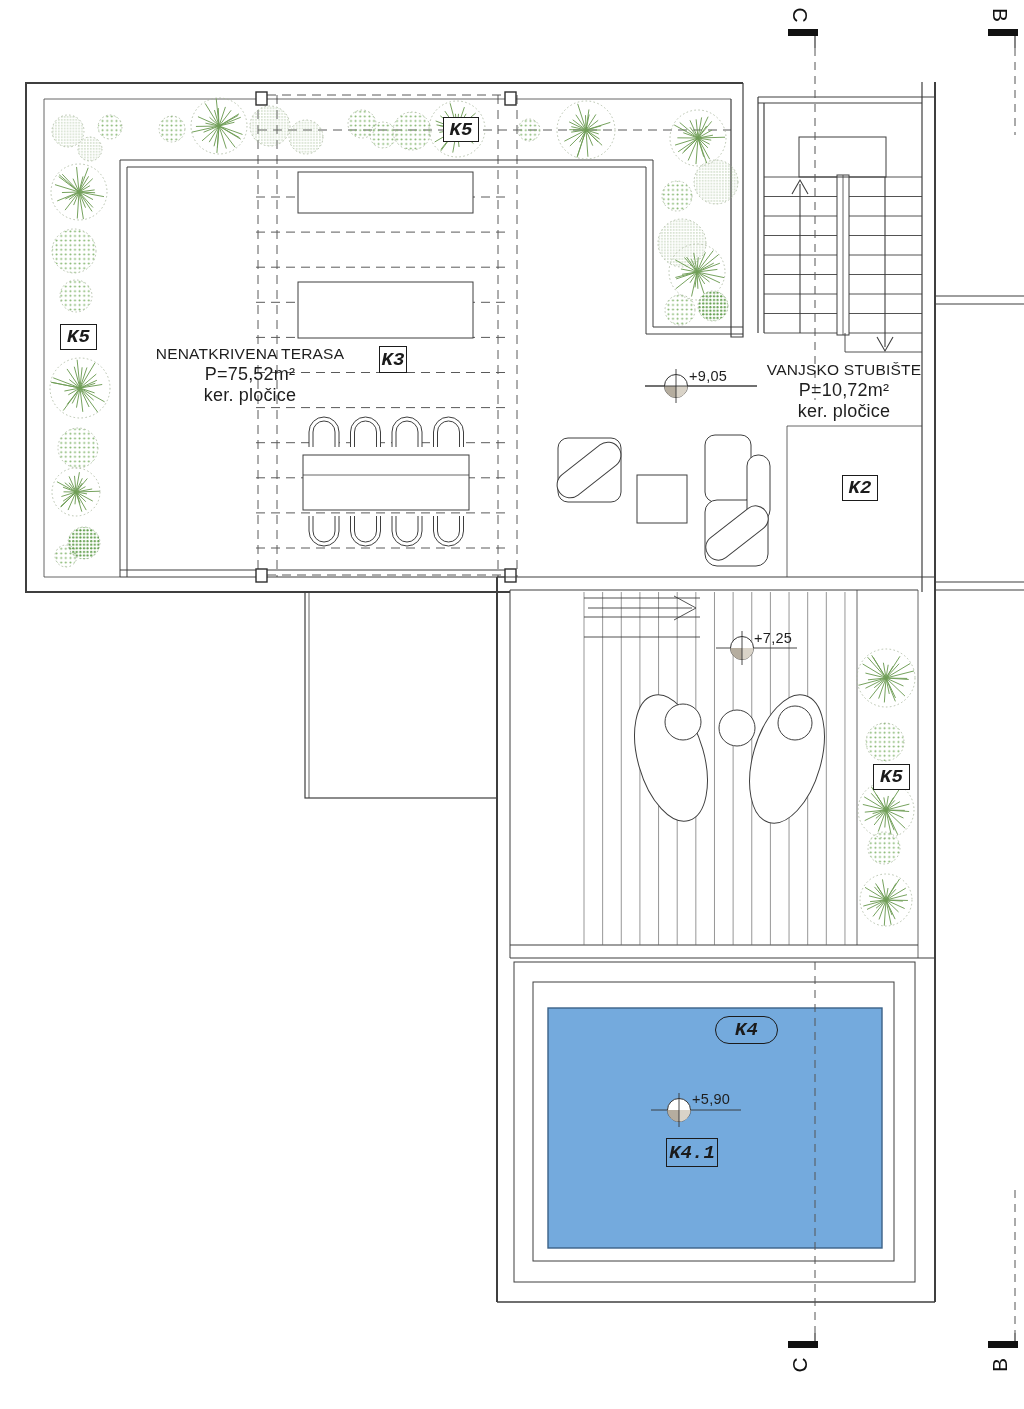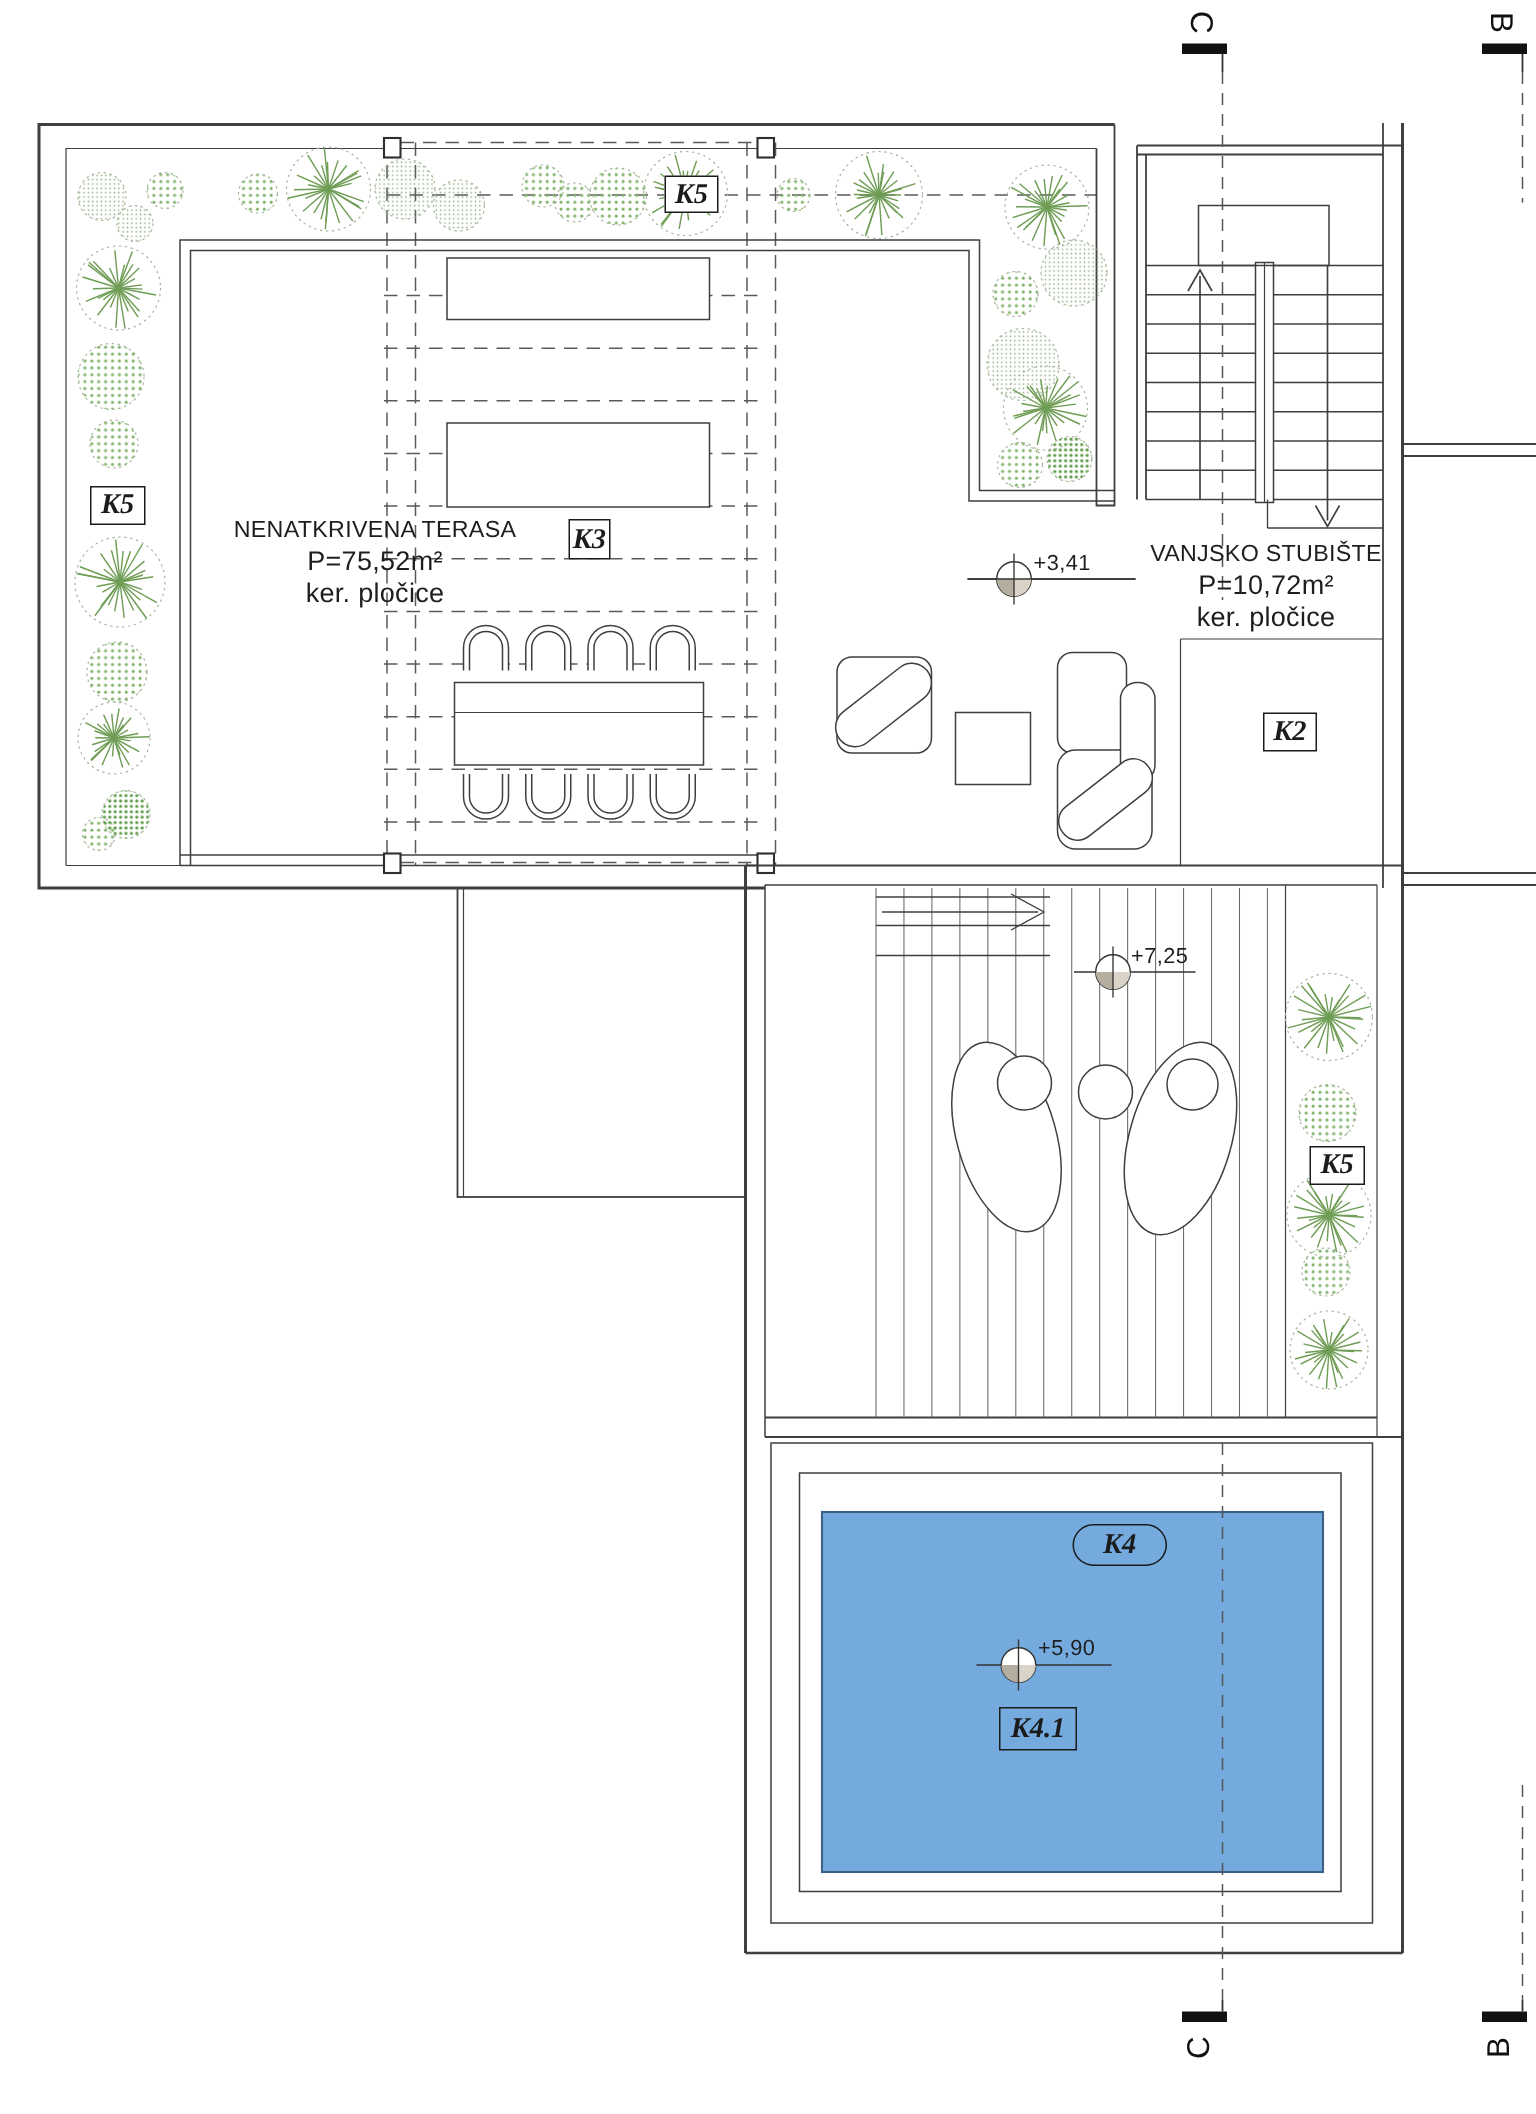--- a/index.html
+++ b/index.html
@@ -1,20 +1,20 @@
 <!DOCTYPE html>
 <html><head>
 <meta charset="utf-8">
 <style>
   html,body{margin:0;padding:0;background:#ffffff;}
   #sheet{position:relative;width:1024px;height:1409px;background:#fff;overflow:hidden;
          font-family:"Liberation Sans",sans-serif;}
   #plan{position:absolute;left:0;top:0;}
   .kbox{position:absolute;border:1.7px solid #1b1b1b;background:#fff;
-        font-family:Liberation Serif, serif;font-style:italic;font-weight:600;
+        font-family:Liberation Mono, monospace;font-style:italic;font-weight:600;
         font-size:19px;color:#1b1b1b;display:flex;align-items:center;justify-content:center;
         box-sizing:border-box;}
   .kbox.onpool{background:transparent;}
   .rtitle{position:absolute;text-align:center;color:#1e1e1e;
           font-size:15.5px;line-height:21px;letter-spacing:.2px;white-space:nowrap;}
   .rtitle .sub{font-size:18px;}
   .elev{position:absolute;font-size:14.5px;color:#1e1e1e;letter-spacing:.3px;}
   .sletter{position:absolute;width:28px;height:26px;display:flex;align-items:center;
            justify-content:center;font-size:21px;font-weight:500;color:#111;}
   .rot90{transform:rotate(90deg);}
@@ -597,21 +597,21 @@
   <div class="sub">P=75,52m²</div>
   <div class="sub">ker. pločice</div>
 </div>
 
 <div class="rtitle" style="left:758px;top:359px;width:172px;">
   <div>VANJSKO STUBIŠTE</div>
   <div class="sub">P=10,72m²</div>
   <div class="sub">ker. pločice</div>
 </div>
 
-<div class="elev" style="left:689px;top:368px;">+3,41</div>
+<div class="elev" style="left:689px;top:368px;">+9,05</div>
 <div class="elev" style="left:754px;top:630px;">+7,25</div>
 <div class="elev" style="left:692px;top:1091px;">+5,90</div>
 
 <div class="sletter rot90" style="left:786px;top:2px;">C</div>
 <div class="sletter rot90" style="left:986px;top:2px;">B</div>
 <div class="sletter rotm90" style="left:786px;top:1352px;">C</div>
 <div class="sletter rotm90" style="left:986px;top:1352px;">B</div>
 
 </div>
 

